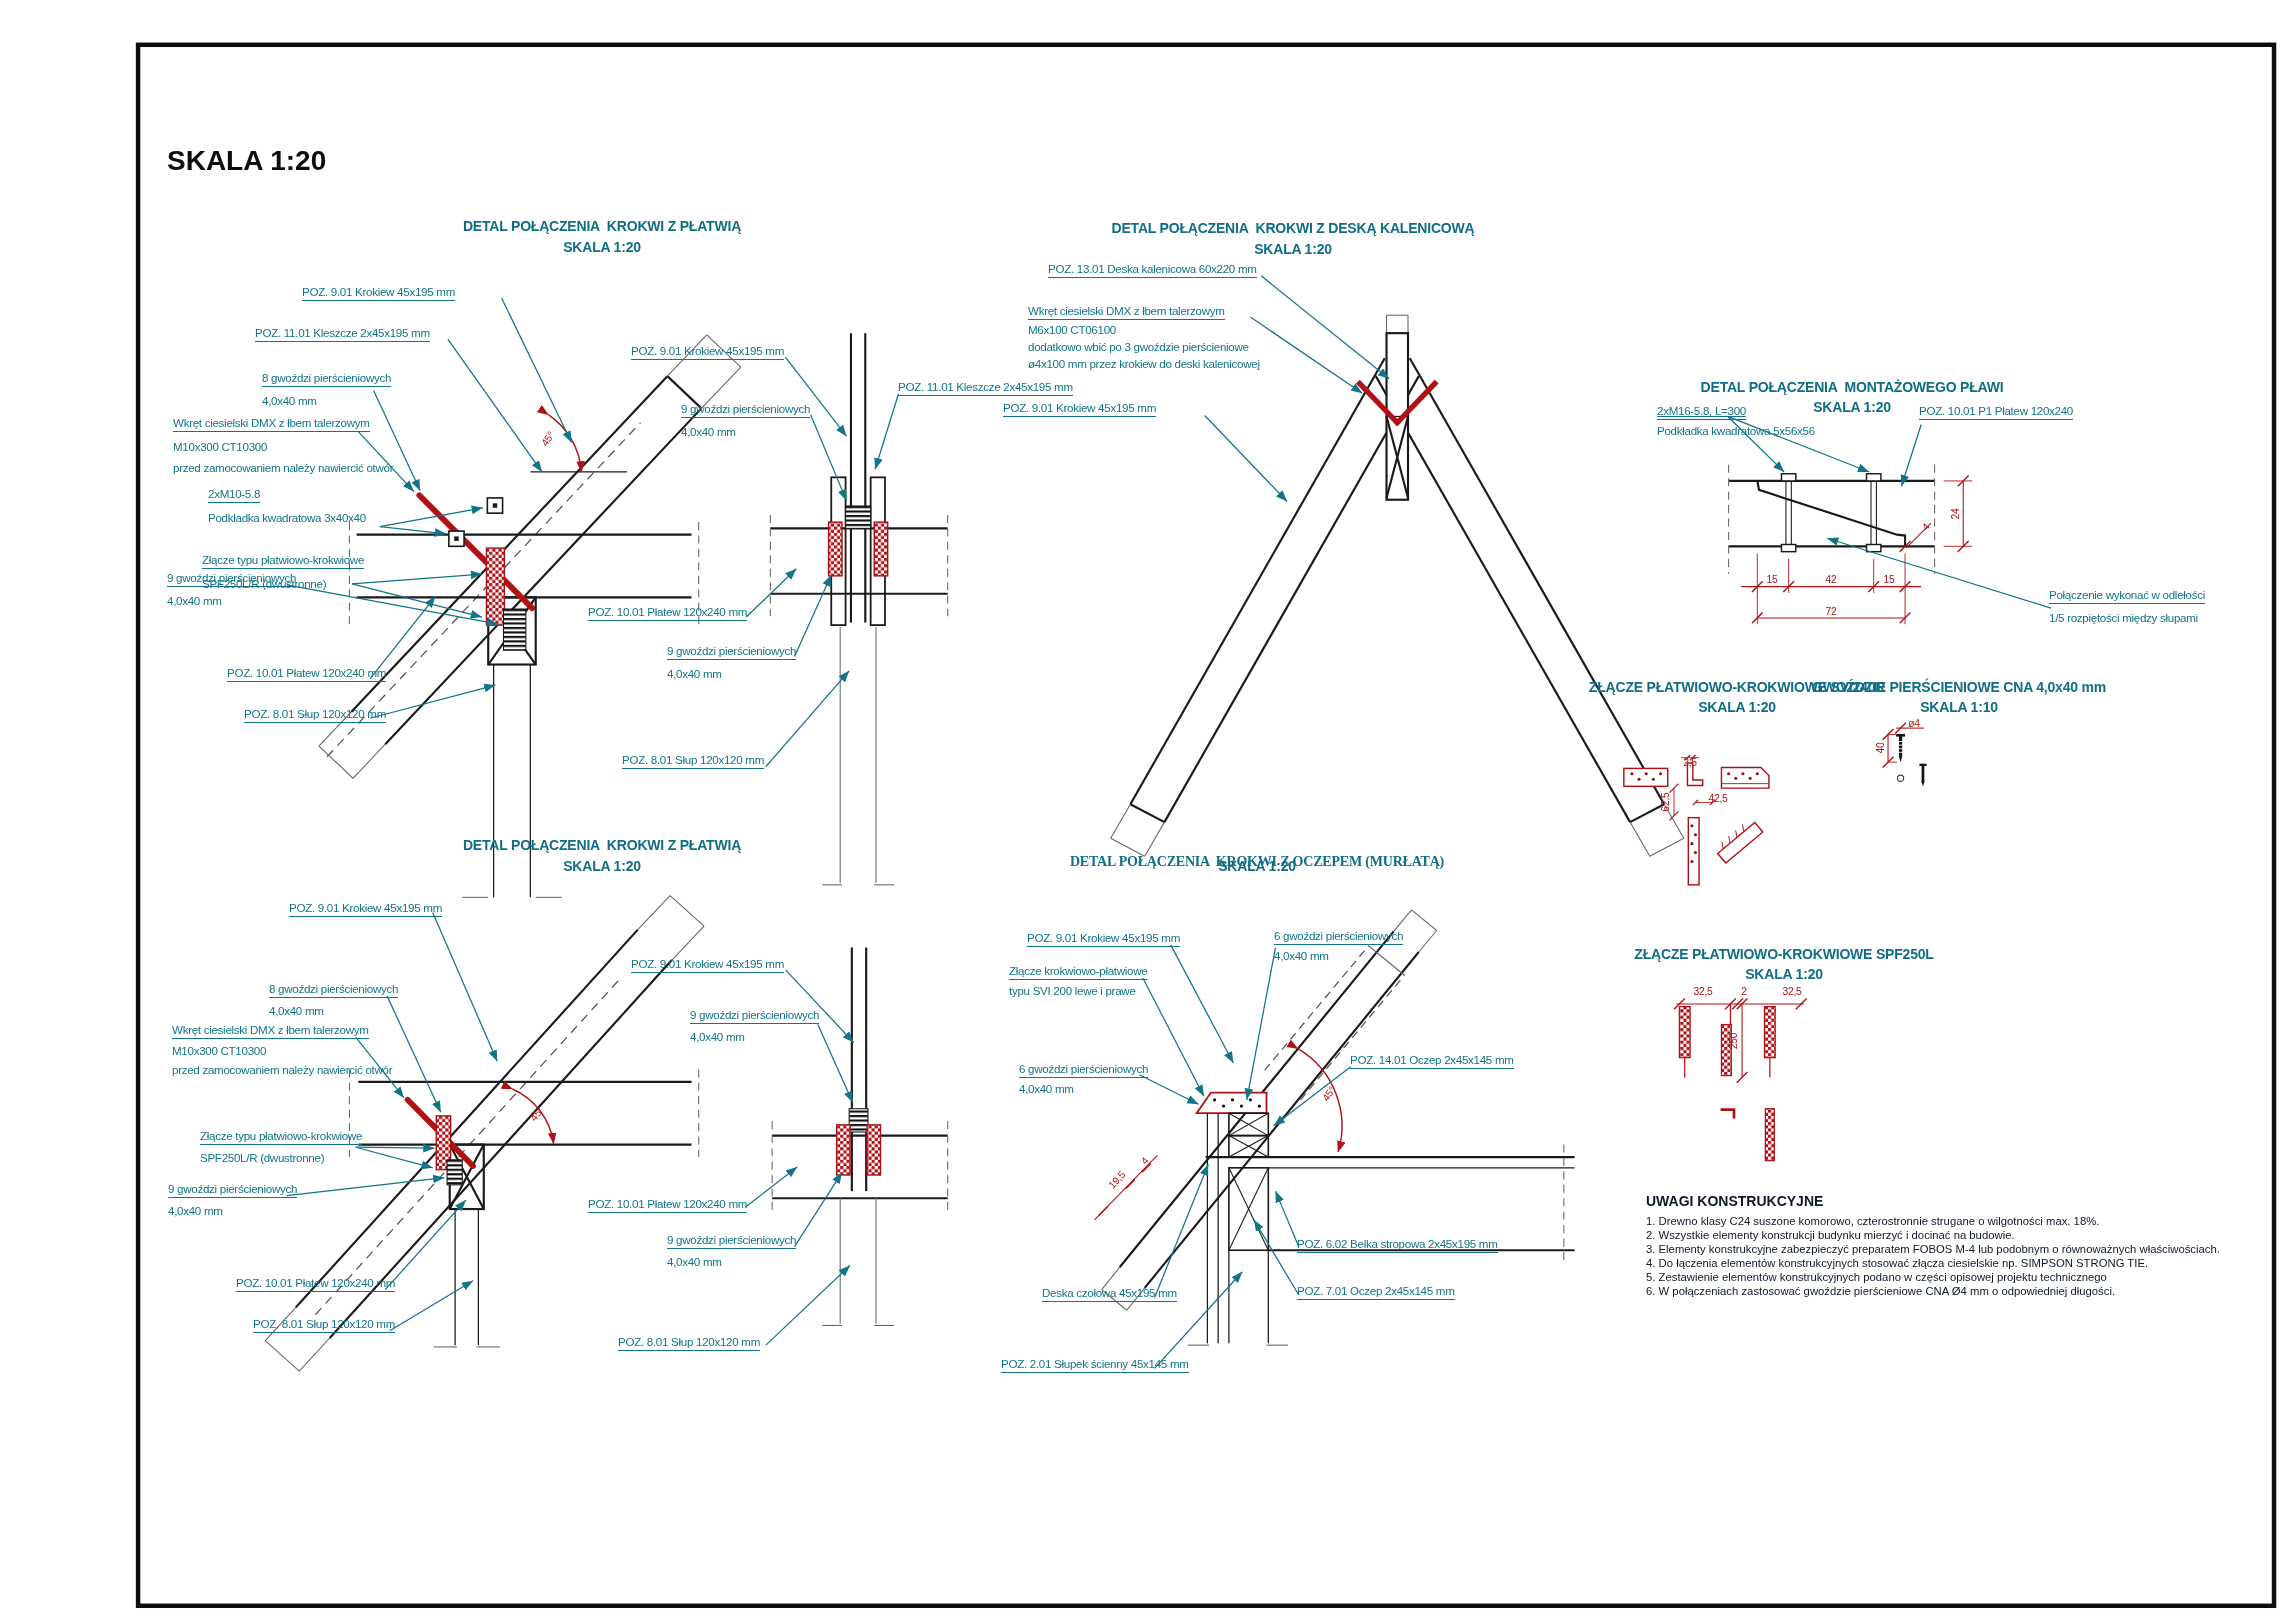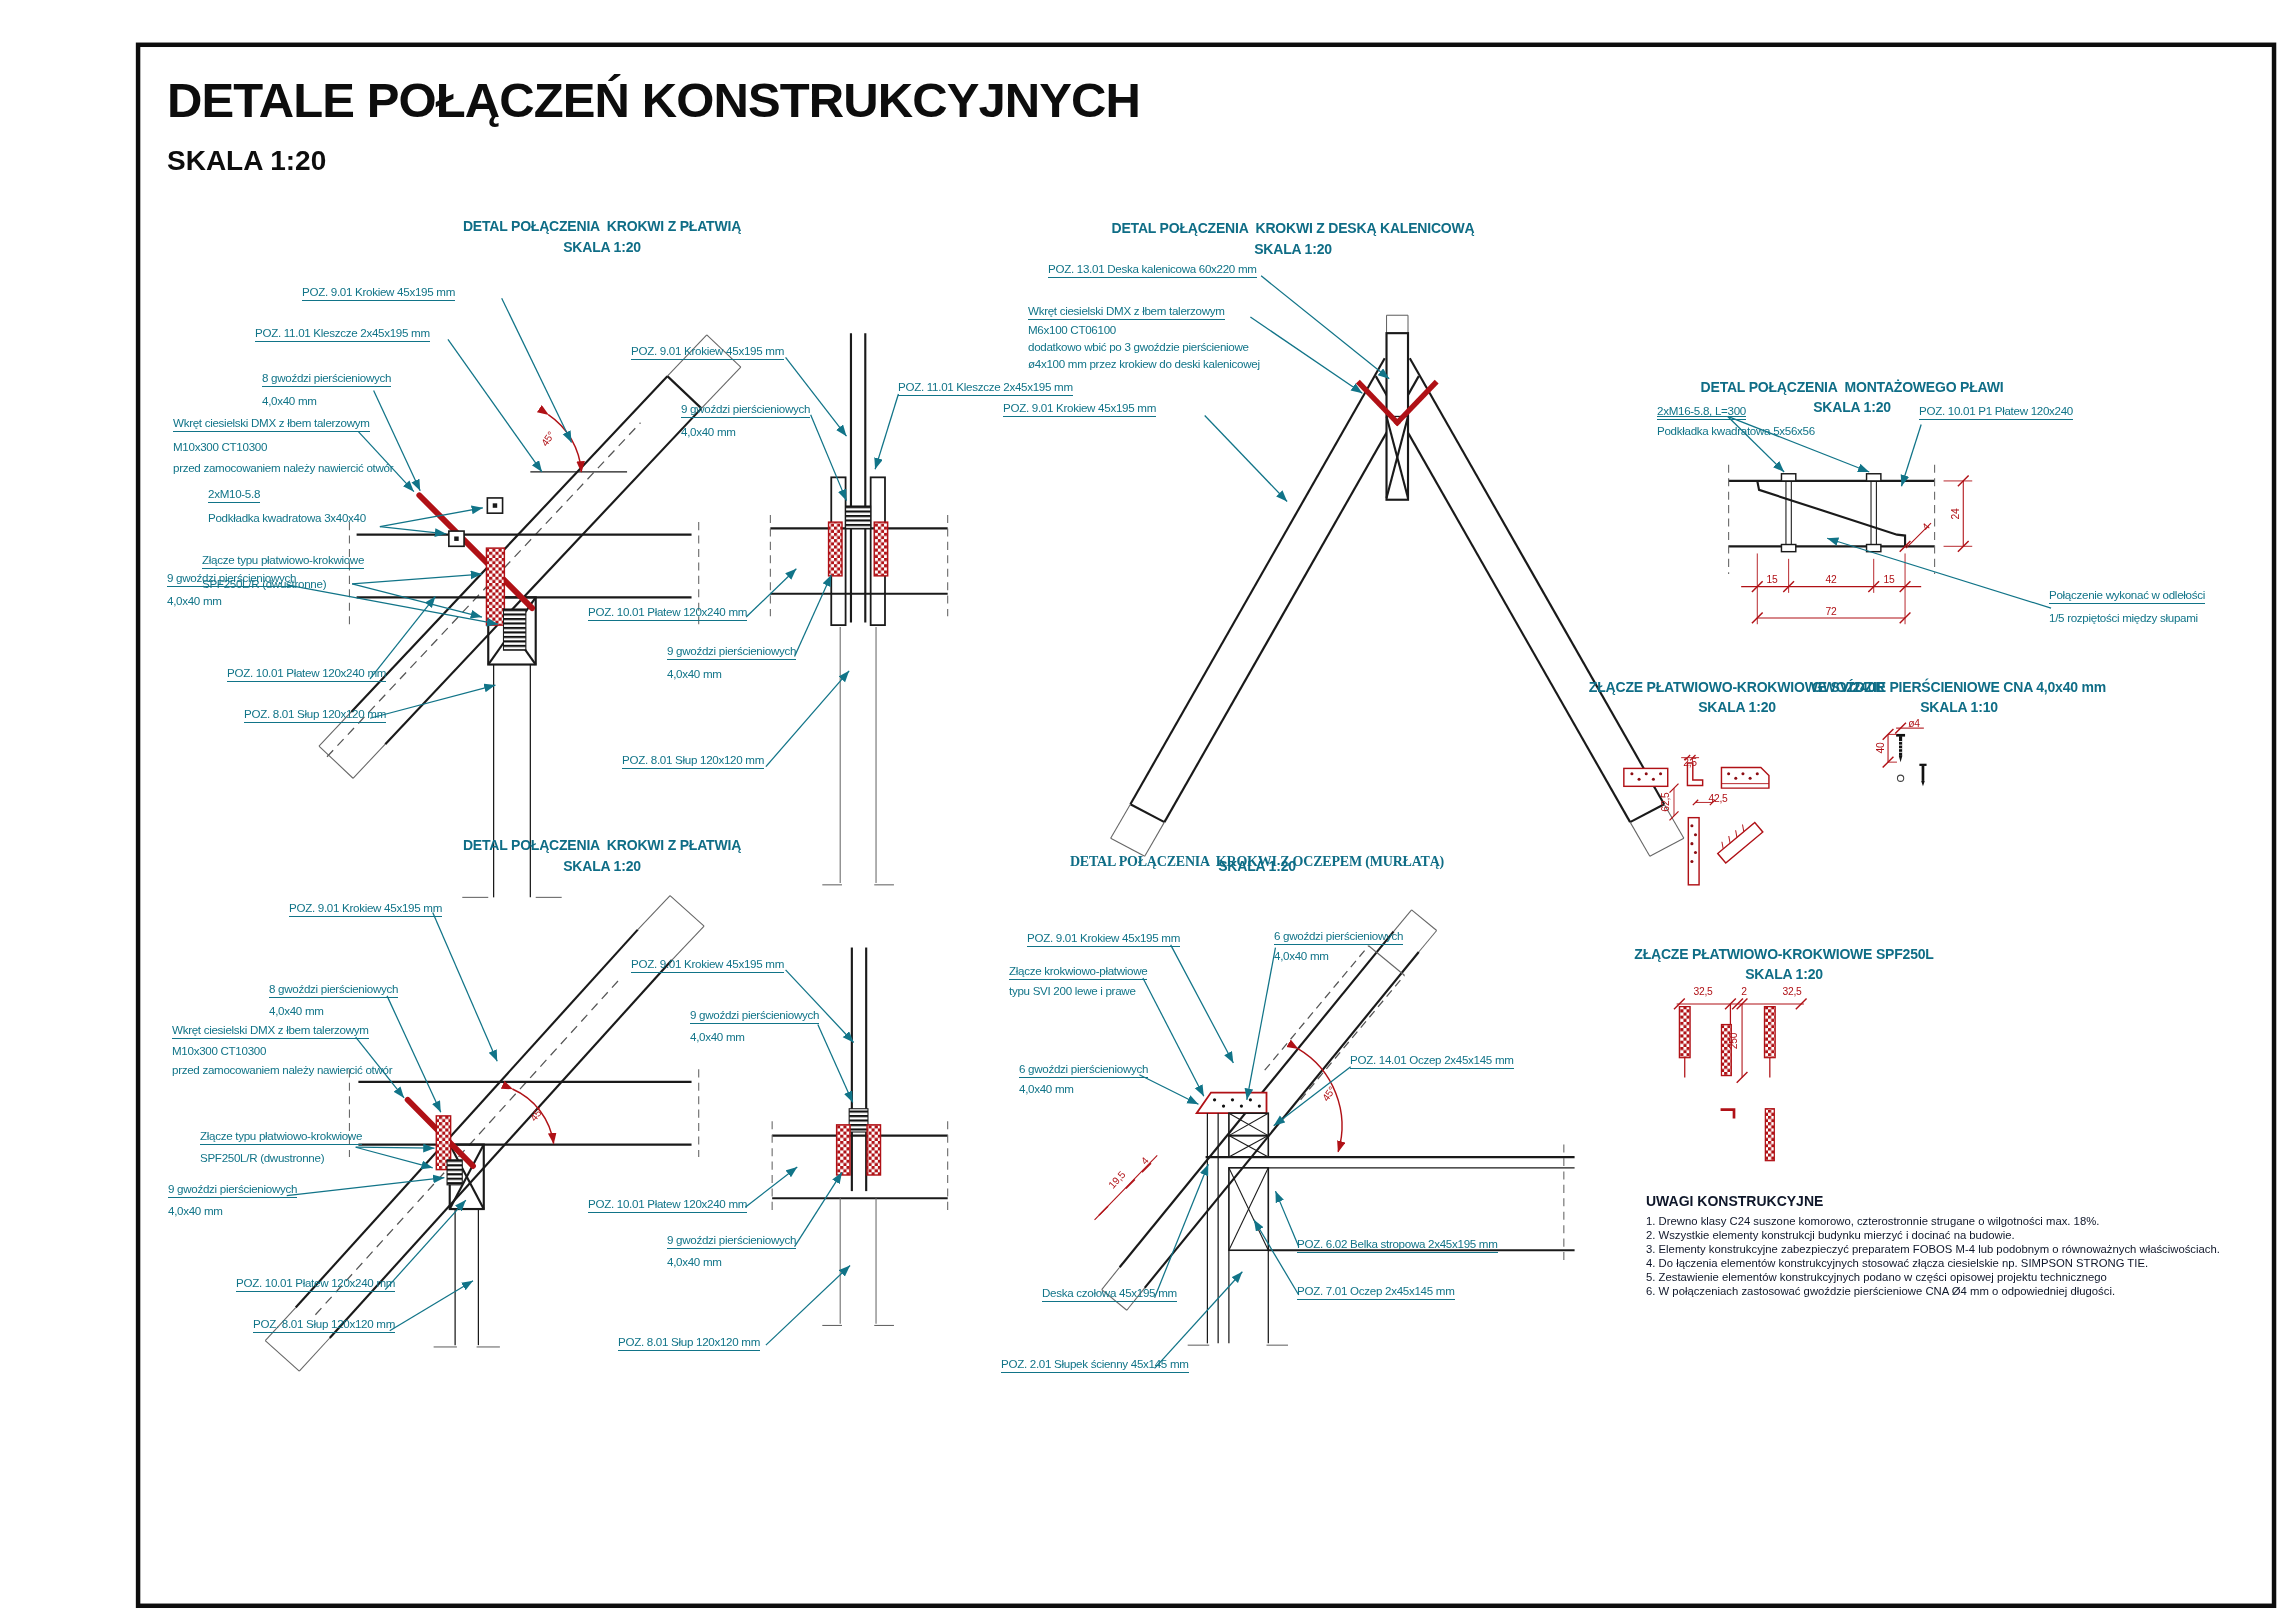--- a/index.html
+++ b/index.html
@@ -408,21 +408,20 @@
     <path d="M430,1440 L520,1340" marker-end="url(#at)"></path>
     <path d="M435,1486 L528,1430" marker-end="url(#at)"></path>
     <path d="M877,1083 L953,1164" marker-end="url(#at)"></path>
     <path d="M913,1144 L952,1231" marker-end="url(#at)"></path>
     <path d="M832,1348 L890,1303" marker-end="url(#at)"></path>
     <path d="M887,1392 L940,1309" marker-end="url(#at)"></path>
     <path d="M855,1502 L949,1413" marker-end="url(#at)"></path>
   </g>
 </svg>
 
-<div class="h1">DETALE POŁĄCZEŃ KONSTRUKCYJNYCH</div>
 <div class="h2">SKALA 1:20</div>
 
 <div id="labels">
       <div class="lbl ttl" style="left: 602px; top: 220px; transform: translateX(-50%); text-align: center;"><div class="ln" style="margin: 0px auto;">DETAL POŁĄCZENIA  KROKWI Z PŁATWIĄ</div></div>
       <div class="lbl ttl" style="left: 602px; top: 241px; transform: translateX(-50%); text-align: center;"><div class="ln" style="margin: 0px auto;">SKALA 1:20</div></div>
       <div class="lbl ttl" style="left: 1293px; top: 222px; transform: translateX(-50%); text-align: center;"><div class="ln" style="margin: 0px auto;">DETAL POŁĄCZENIA  KROKWI Z DESKĄ KALENICOWĄ</div></div>
       <div class="lbl ttl" style="left: 1293px; top: 243px; transform: translateX(-50%); text-align: center;"><div class="ln" style="margin: 0px auto;">SKALA 1:20</div></div>
       <div class="lbl ttl" style="left: 1852px; top: 381px; transform: translateX(-50%); text-align: center;"><div class="ln" style="margin: 0px auto;">DETAL POŁĄCZENIA  MONTAŻOWEGO PŁAWI</div></div>
       <div class="lbl ttl" style="left: 1852px; top: 401px; transform: translateX(-50%); text-align: center;"><div class="ln" style="margin: 0px auto;">SKALA 1:20</div></div>
       <div class="lbl ttl" style="left: 1737px; top: 681px; transform: translateX(-50%); text-align: center;"><div class="ln" style="margin: 0px auto;">ZŁĄCZE PŁATWIOWO-KROKWIOWE SVI240R</div></div>

